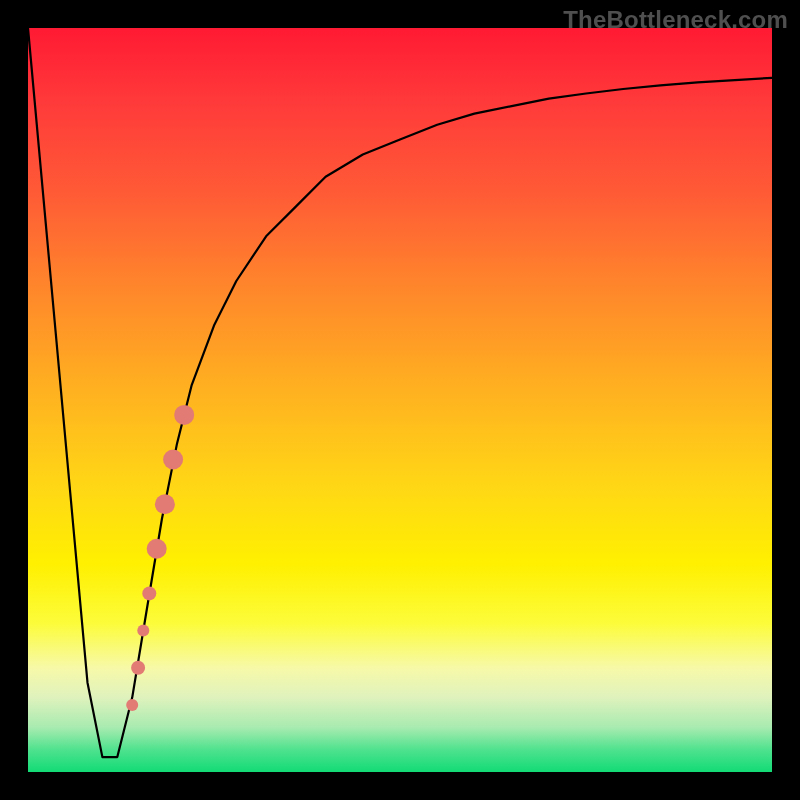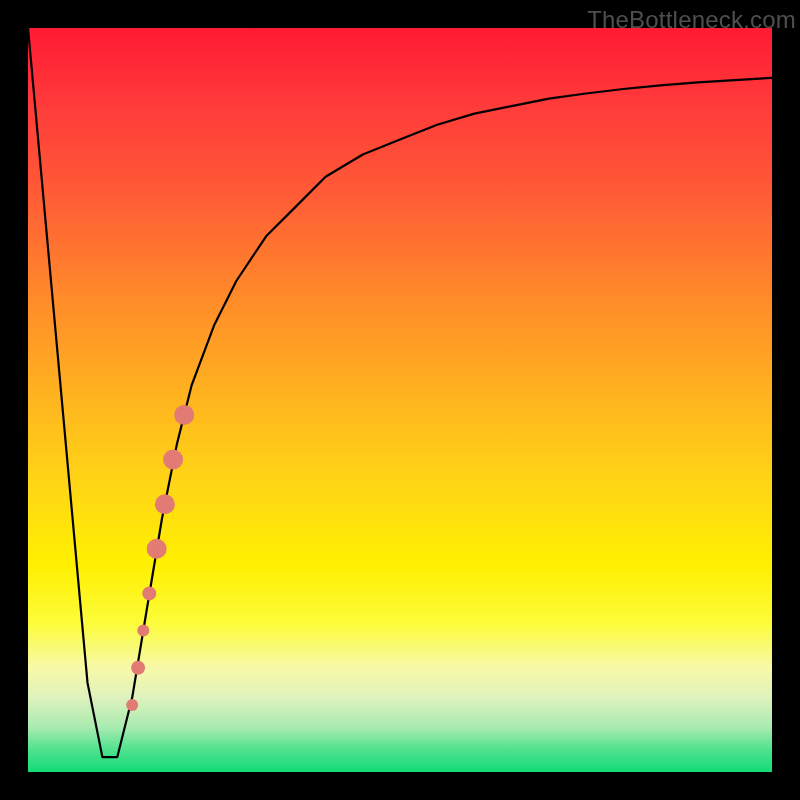--- a/index.html
+++ b/index.html
@@ -45,24 +45,24 @@
       #12db75 100%
     );
   }
   svg.curve {
     position: absolute;
     inset: 0;
   }
   .watermark {
     position: absolute;
     top: 6px;
-    right: 4px;
+    right: 12px;
     color: #4f4f4f;
     font-size: 24px;
-    font-weight: 400;
+    font-weight: 700;
     letter-spacing: 0.2px;
   }
 </style>
 </head>
 <body>
 
 <div class="frame">
 
   <div class="plot-area">
     <div class="gradient-bg"></div>

